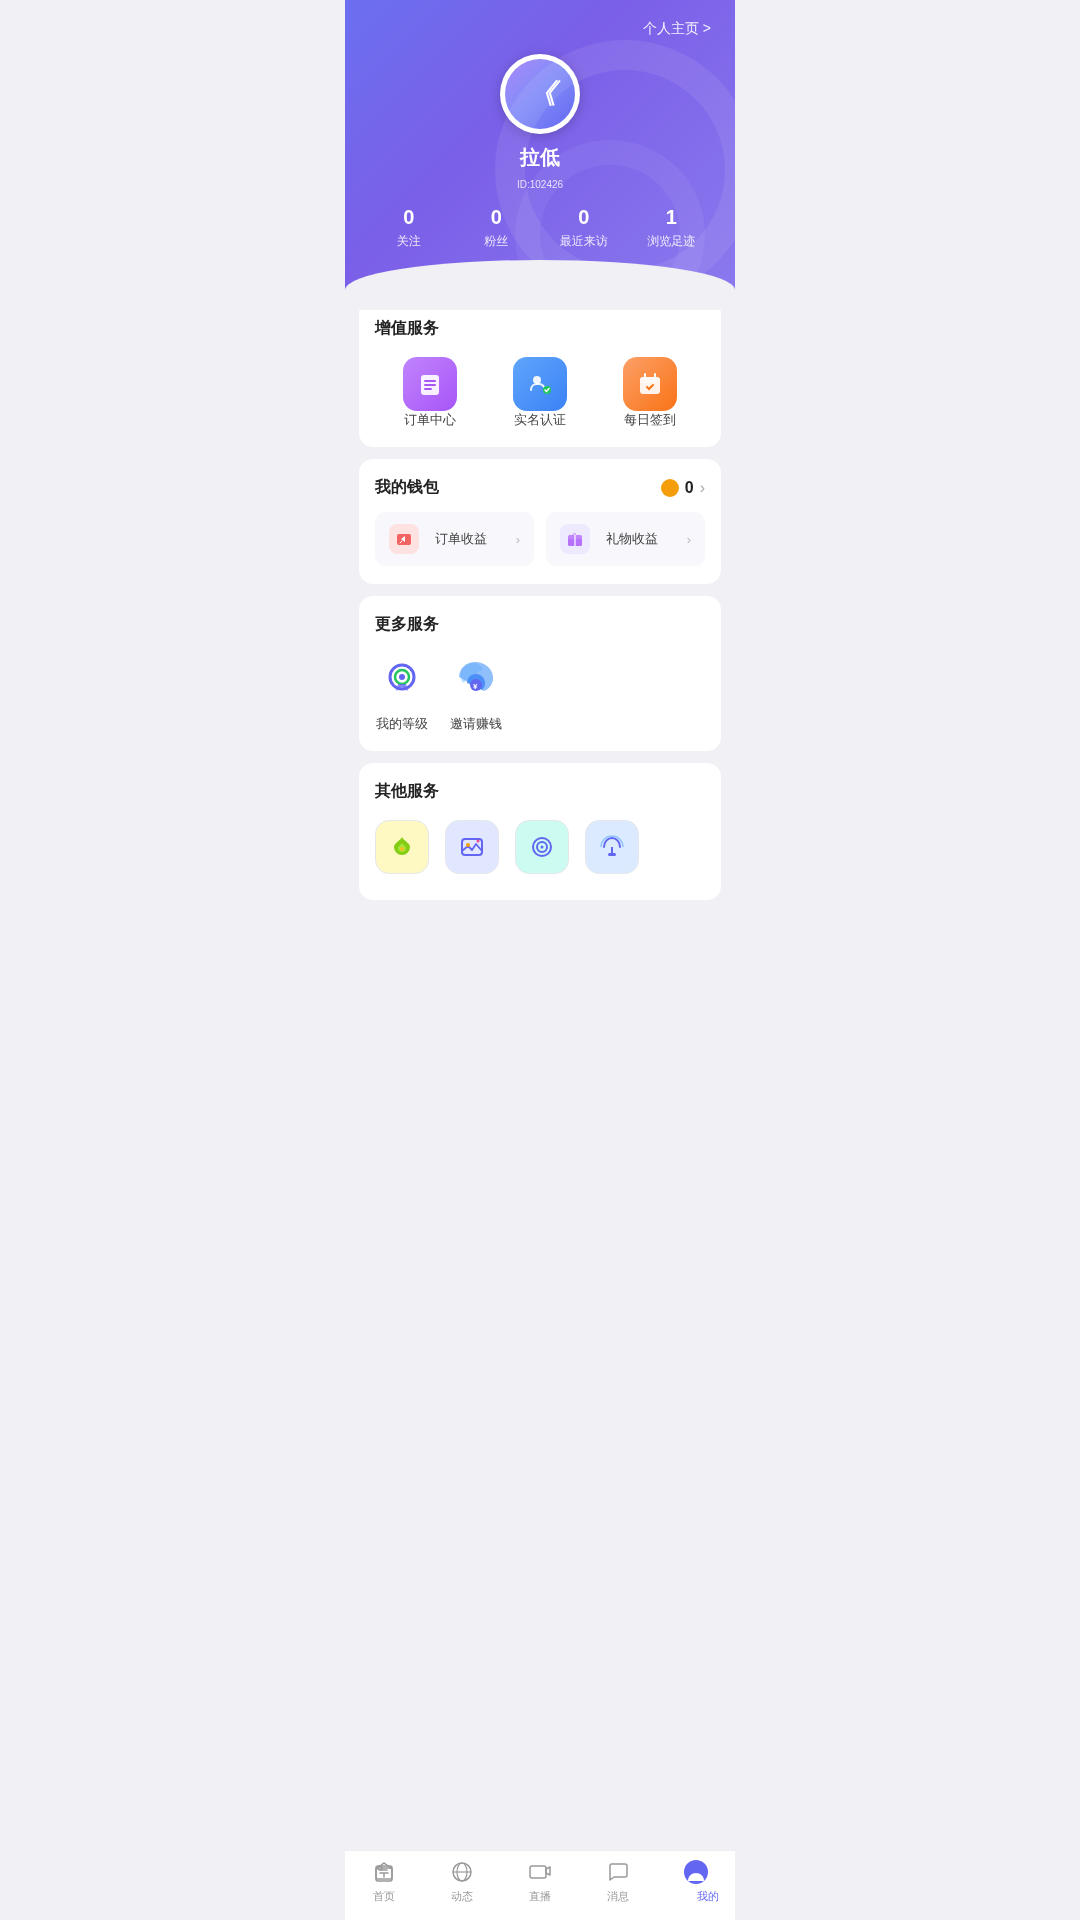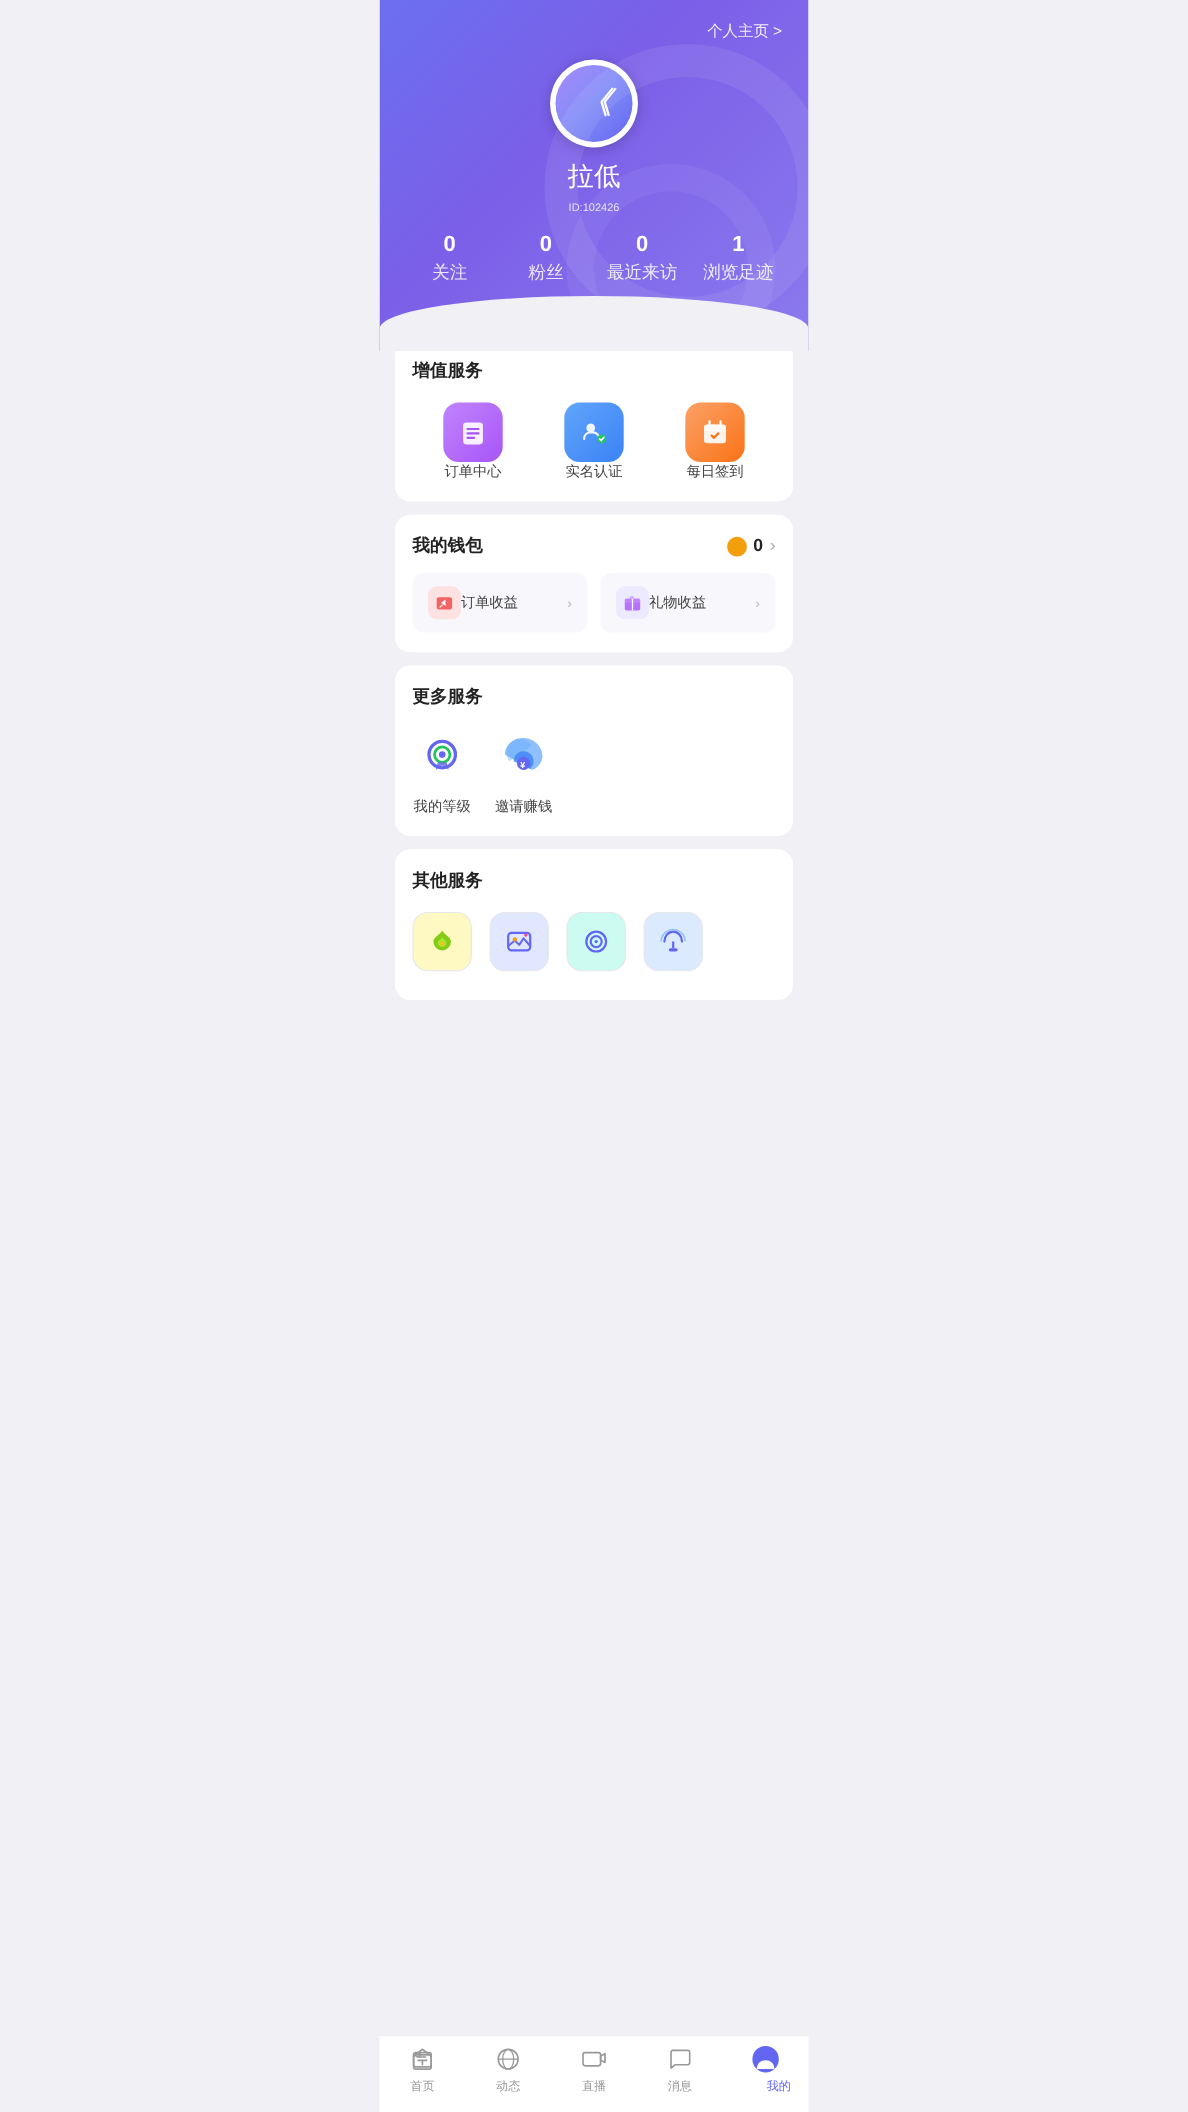--- a/index.html
+++ b/index.html
@@ -86,22 +86,22 @@
     .kk-logo {
       font-size: 28px;
       font-weight: 900;
       color: white;
       letter-spacing: -4px;
       font-style: italic;
     }
 
     .username {
       color: white;
-      font-size: 24px;
-      font-weight: 400;
+      font-size: 20px;
+      font-weight: 700;
       margin-bottom: 8px;
     }
     .user-id {
       color: rgba(255,255,255,0.8);
       font-size: 10px;
     }
 
     .stats-row {
       display: flex;
       justify-content: space-around;
@@ -114,21 +114,21 @@
       flex: 1;
     }
     .stat-num {
       color: white;
       font-size: 20px;
       font-weight: 600;
       margin-bottom: 4px;
     }
     .stat-label {
       color: rgba(255,255,255,0.85);
-      font-size: 16px;
+      font-size: 12px;
     }
 
     
     .header-curve {
       position: absolute;
       bottom: 0;
       left: 0;
       right: 0;
       height: 50px;
       background: #f0f0f5;
@@ -219,21 +219,21 @@
       background: #f8f8fc;
       border-radius: 10px;
       padding: 12px 14px;
       display: flex;
       align-items: center;
       justify-content: space-between;
     }
     .wallet-item-left {
       display: flex;
       align-items: center;
-      gap: 0;
+      gap: 16px;
     }
     .wallet-item-icon {
       width: 30px;
       height: 30px;
       border-radius: 8px;
       display: flex;
       align-items: center;
       justify-content: center;
       font-size: 16px;
     }

